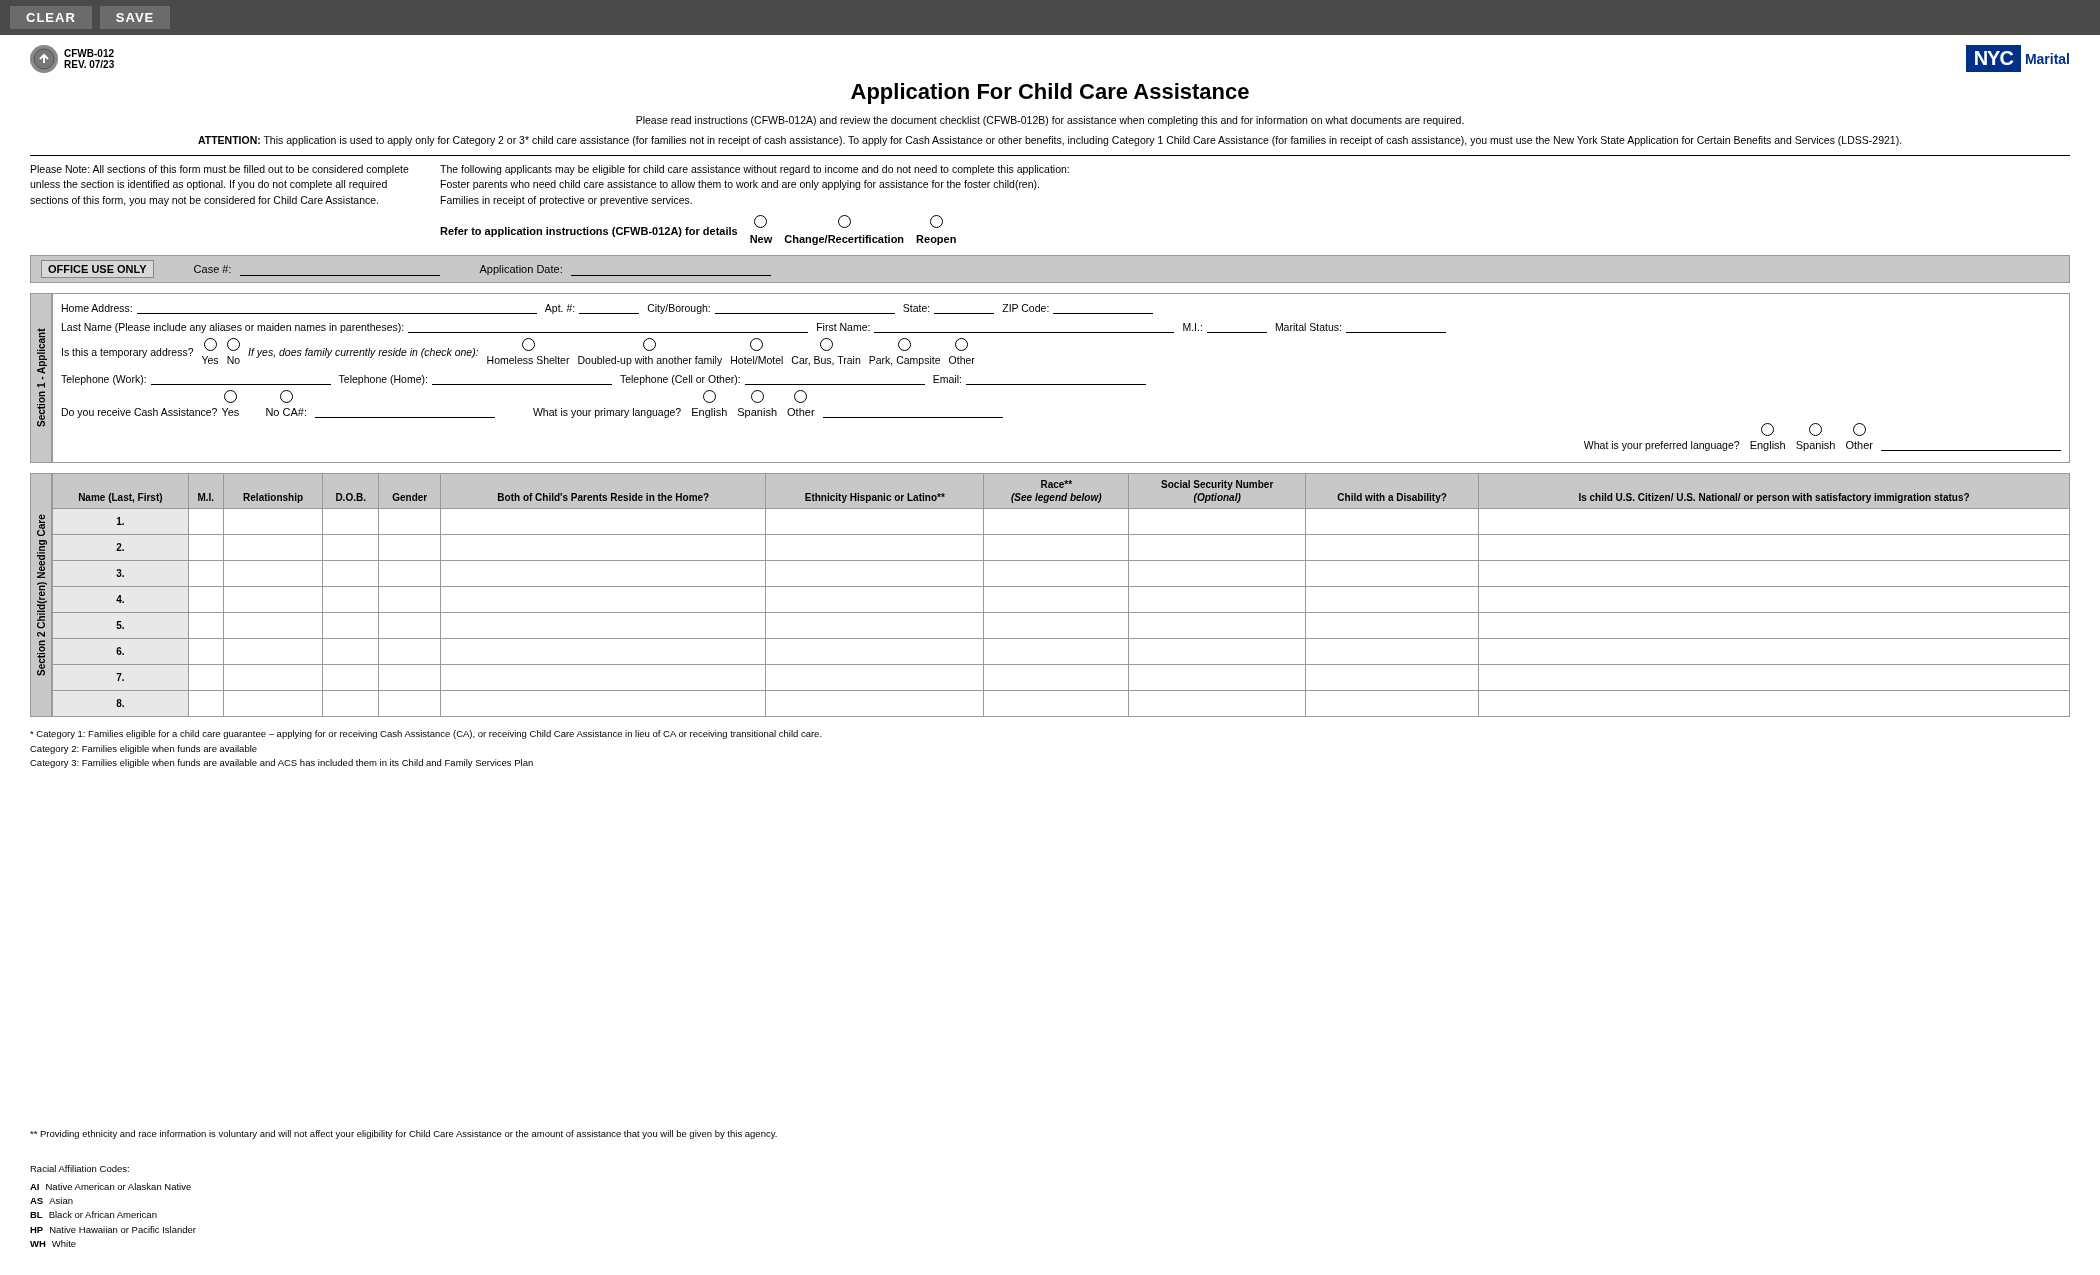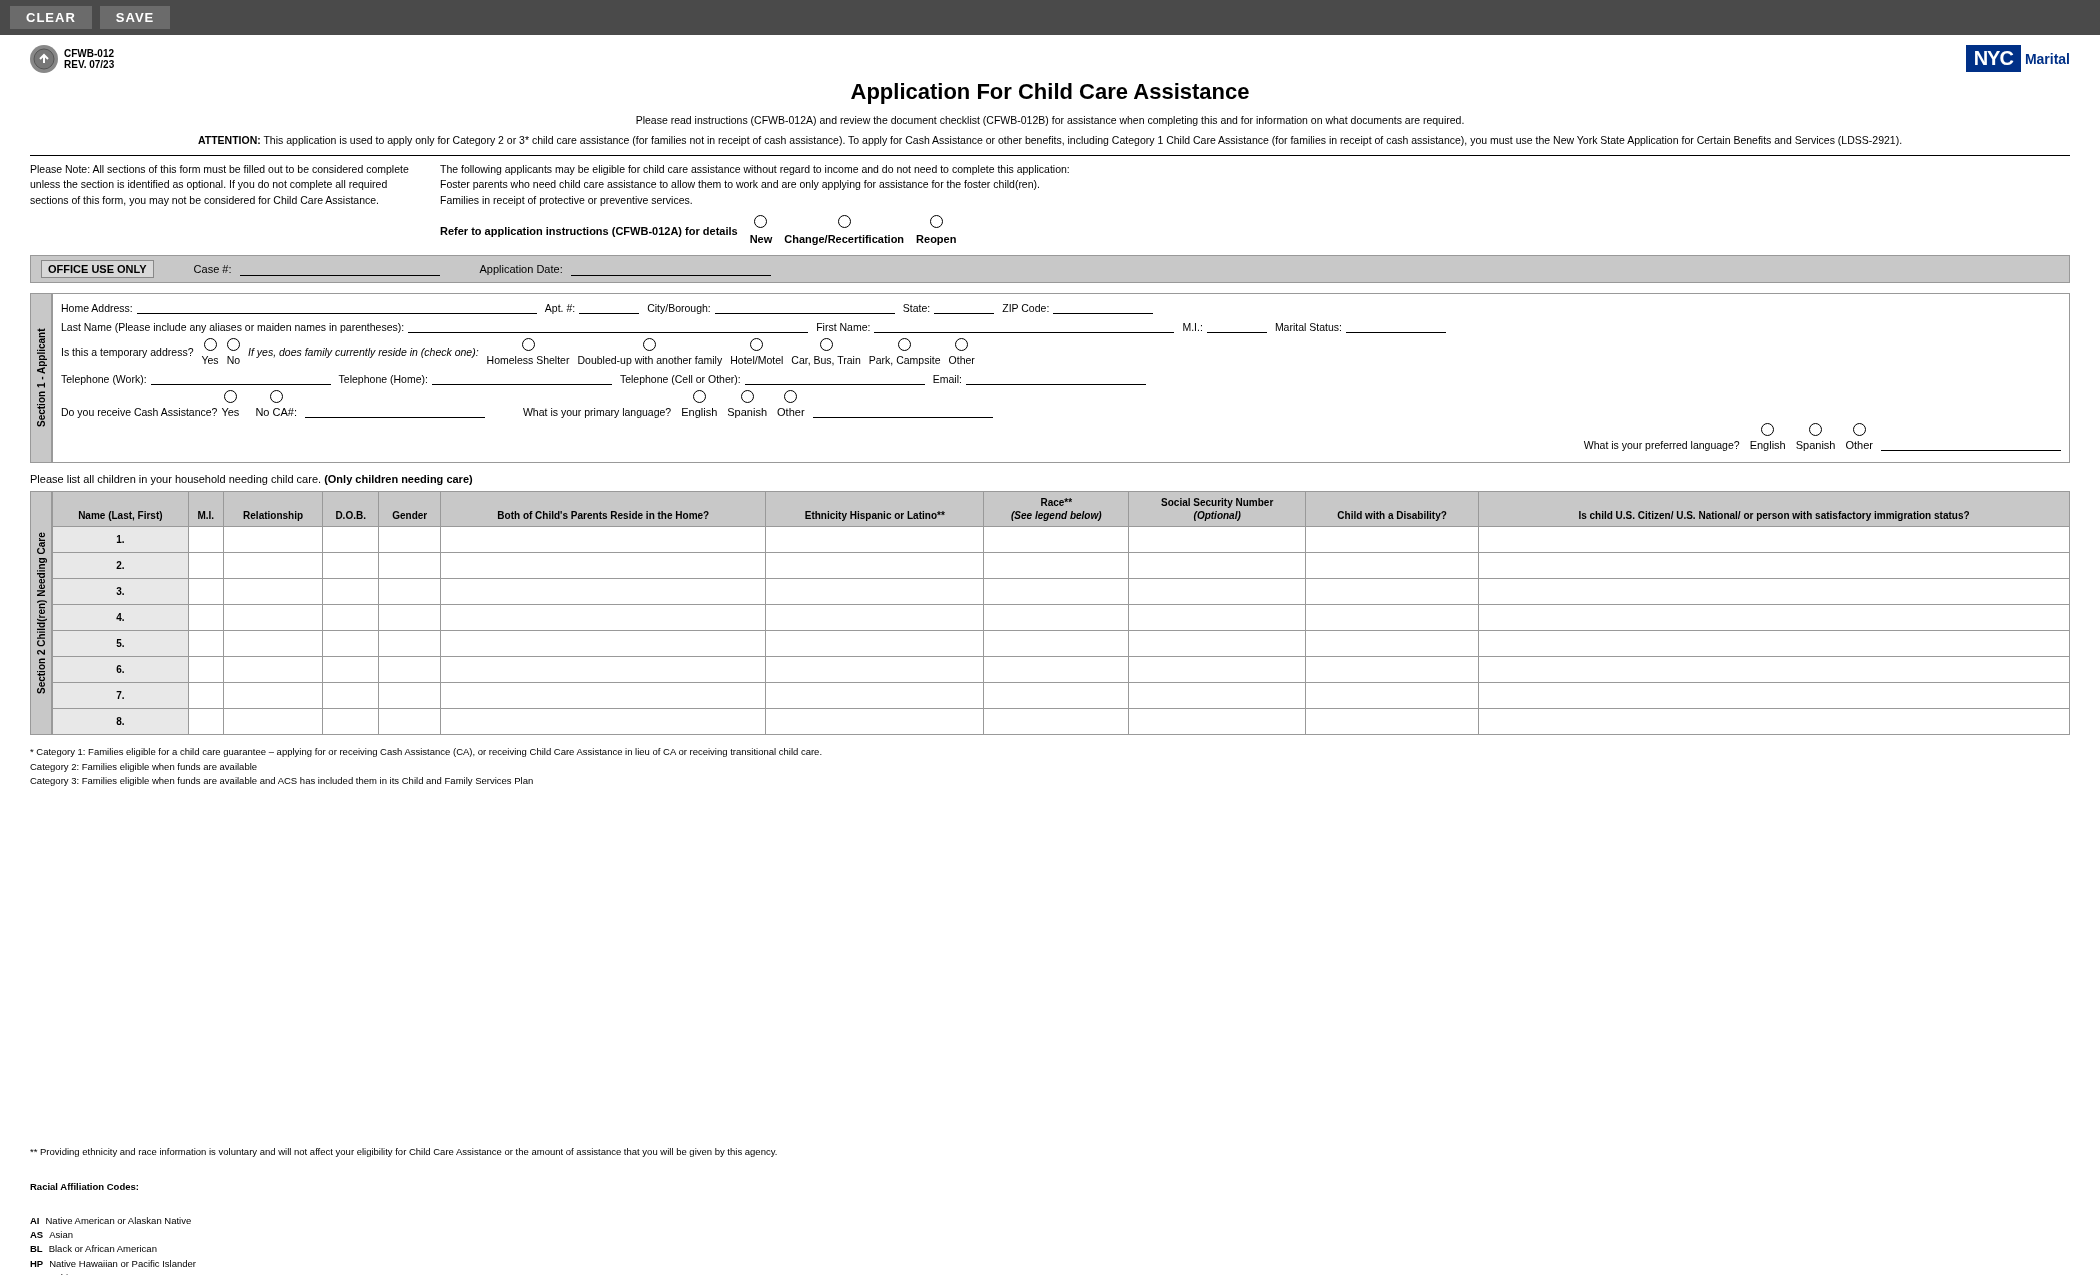--- a/index.html
+++ b/index.html
@@ -447,21 +447,21 @@
         </div>
       </div>
 
       <div class="form-row">
         <div class="form-field">
           <span class="field-label">Do you receive Cash Assistance?</span>
           <div class="radio-item">
             <span class="radio-circle"></span>
             <span>Yes</span>
           </div>
-          <div class="radio-item" style="margin-left:12px;justify-content:space-between;">
+          <div class="radio-item" style="margin-left:22px;justify-content:space-between;">
             <span class="radio-circle"></span>
             <span>No CA#:</span>
           </div>
           <div class="field-line field-line-md" style="margin-left:4px;"></div>
         </div>
         <div class="form-field" style="margin-left:30px;">
           <span class="field-label">What is your primary language?</span>
           <div class="radio-item" style="margin-left:6px;">
             <span class="radio-circle"></span>
             <span>English</span>
@@ -493,24 +493,20 @@
             <span class="radio-circle"></span>
             <span>Other</span>
           </div>
           <div class="field-line field-line-md" style="margin-left:4px;"></div>
         </div>
       </div>
 
     </div>
   </div>
 
-  <div style="margin-bottom:6px;font-size:11px;">
-    <span>Please list all children in your household needing child care.</span>
-    <strong>(Only children needing care)</strong>
-  </div>
 
   <div class="section-wrapper">
     <div class="section-label">Section 2 Child(ren) Needing Care</div>
     <div style="flex:1;">
       <table class="children-table">
         <thead>
           <tr>
             <th>Name (Last, First)</th>
             <th>M.I.</th>
             <th>Relationship</th>
@@ -637,21 +633,21 @@
   <div class="footer-notes">
     <div class="footer-left">
       <div>* Category 1: Families eligible for a child care guarantee – applying for or receiving Cash Assistance (CA), or receiving Child Care Assistance in lieu of CA or receiving transitional child care.</div>
       <div>Category 2: Families eligible when funds are available</div>
       <div>Category 3: Families eligible when funds are available and ACS has included them in its Child and Family Services Plan</div>
     </div>
     <div class="footer-center">
       <div>** Providing ethnicity and race information is voluntary and will not affect your eligibility for Child Care Assistance or the amount of assistance that you will be given by this agency.</div>
     </div>
     <div class="footer-right">
-      <div style="font-weight:bold;margin-bottom:20px;">Racial Affiliation Codes:</div>
+      <div style="font-weight:normal;margin-bottom:4px;">Racial Affiliation Codes:</div>
       <div style="display:flex;gap:12px;">
         <div>
           <div style="display:flex;gap:6px;">
             <span style="font-weight:bold;">AI</span>
             <span>Native American or Alaskan Native</span>
           </div>
           <div style="display:flex;gap:6px;">
             <span style="font-weight:bold;">AS</span>
             <span>Asian</span>
           </div>

